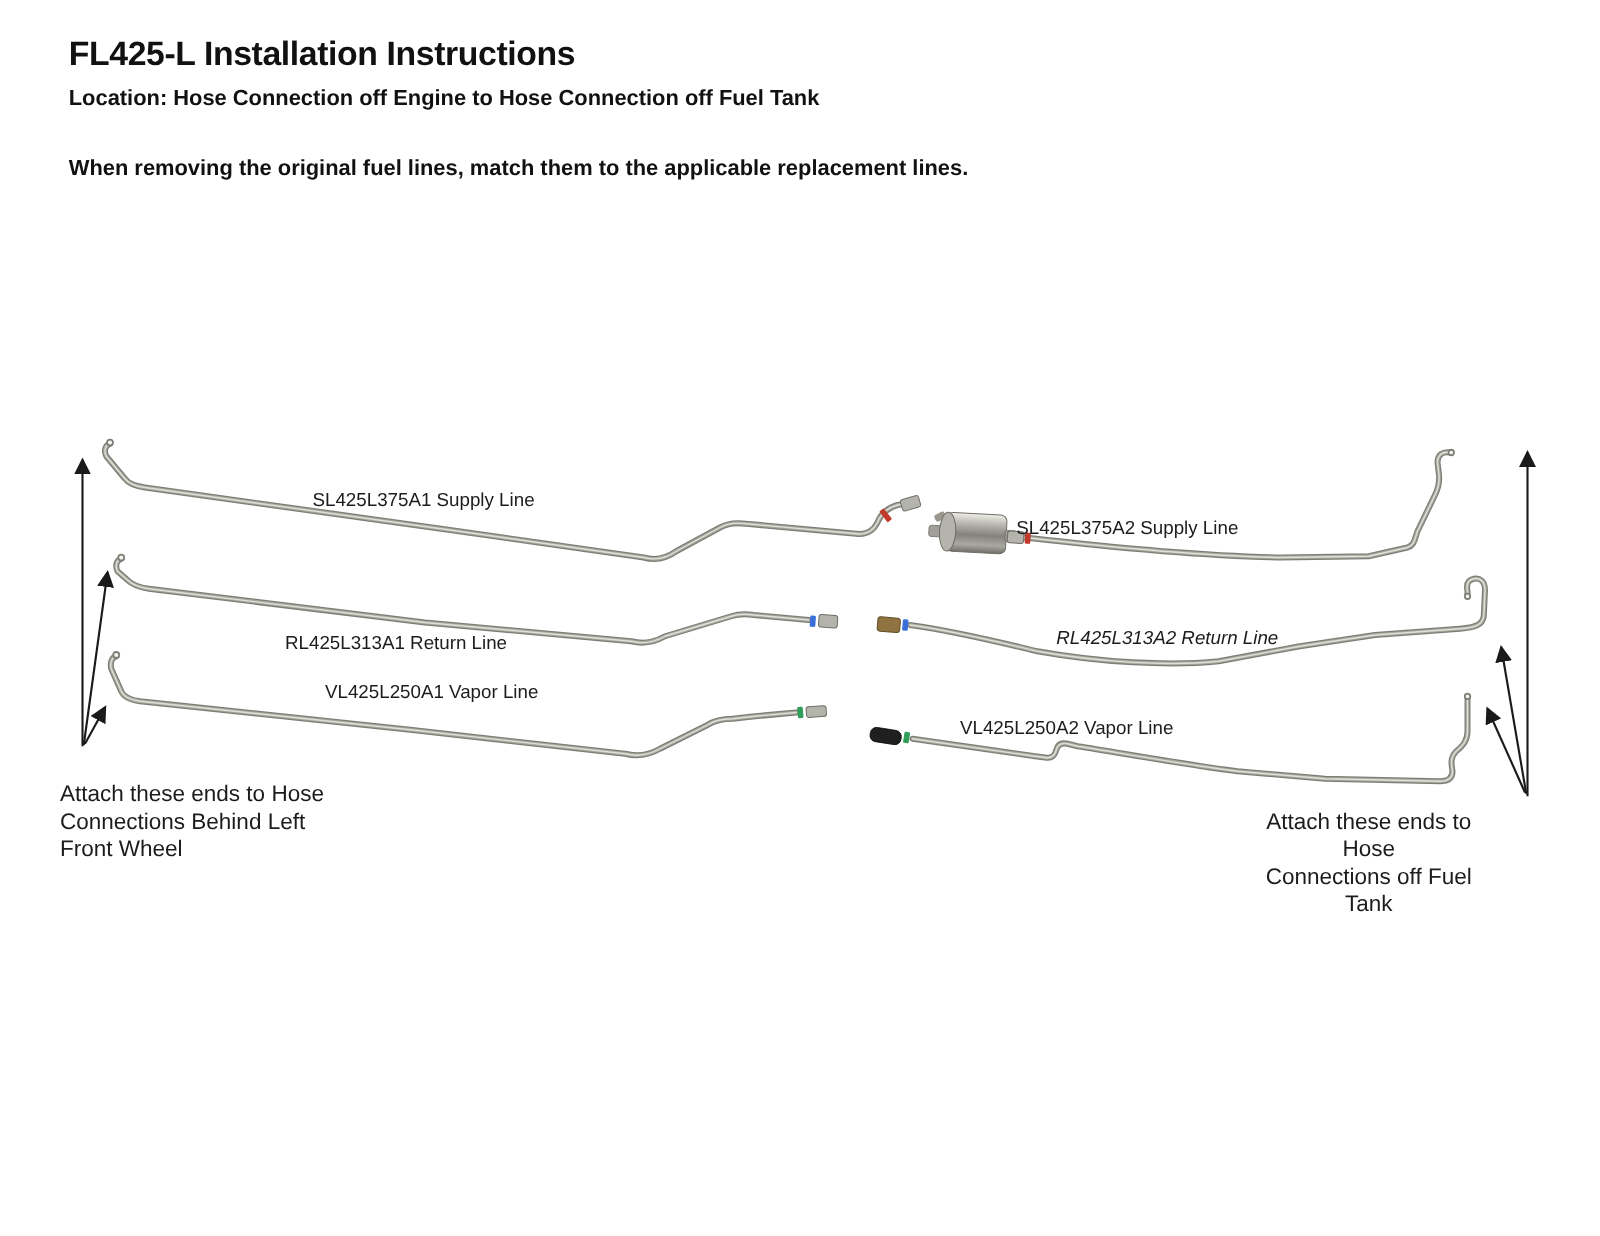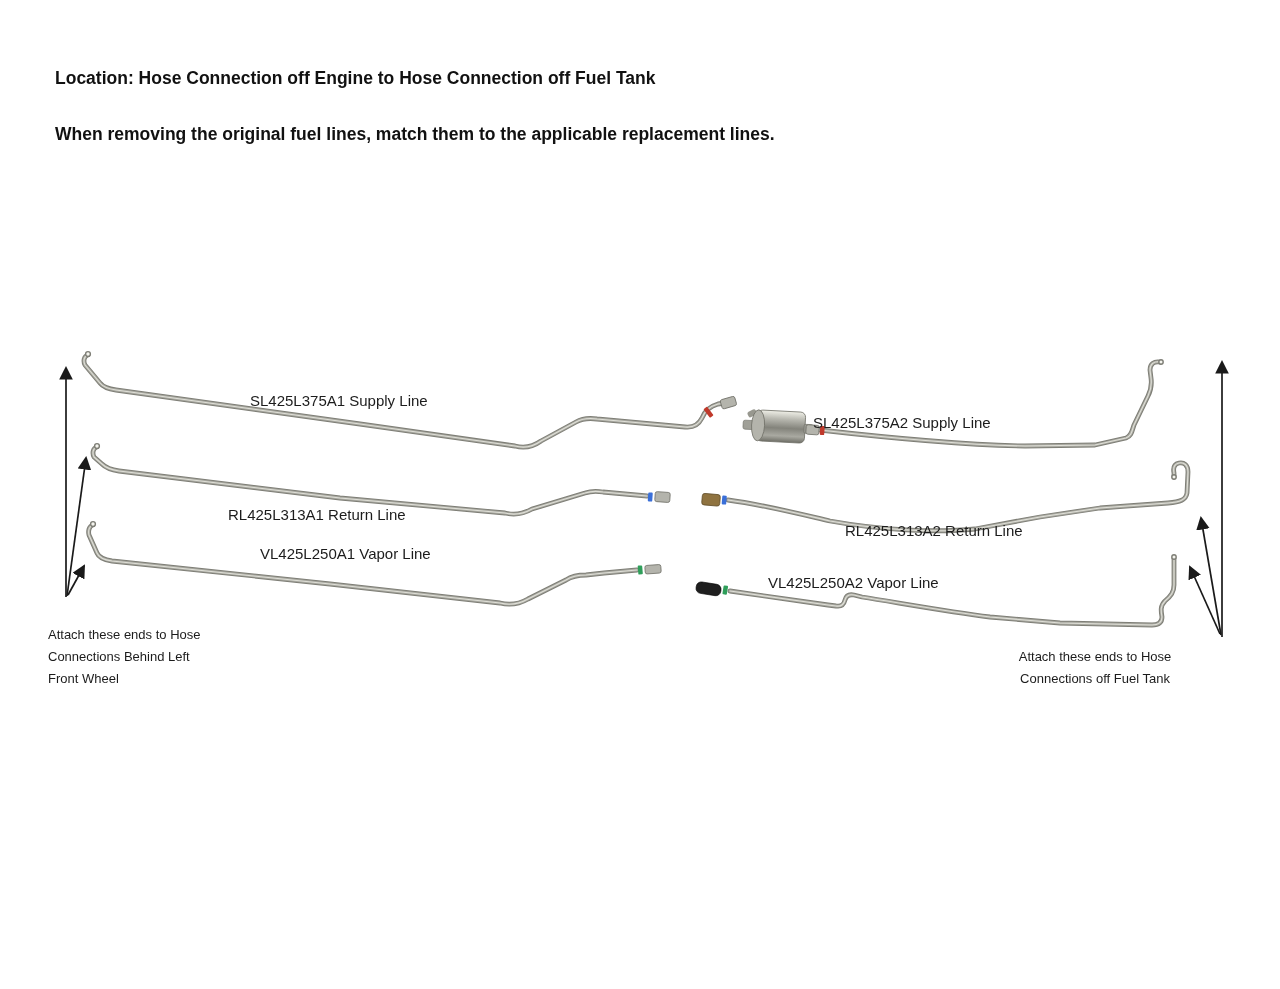--- a/index.html
+++ b/index.html
@@ -28,21 +28,21 @@
 
   .diagram { position: absolute; left: 0; top: 0; width: 1280px; height: 700px; }
   svg.scene { position: absolute; left: 0; top: 0; }
 
   .line-label {
     position: absolute;
     font-size: 15px; color: #1c1c1c; white-space: nowrap;
   }
   .callout {
     position: absolute;
-    font-size: 13px; color: #1c1c1c; line-height: 22px;
+    font-size: 18px; color: #1c1c1c; line-height: 22px;
   }
 
   .footnote {
     position: absolute; left: 80px; top: 860px;
     font-size: 16.5px; font-weight: bold; color: #111; line-height: 24px;
   }
 
   
   .t1 { fill: none; stroke: var(--tube-dark, #80807a); stroke-width: 4.8; stroke-linecap: round; stroke-linejoin: round; }
   .t2 { fill: none; stroke: var(--tube-mid, #a8a8a0); stroke-width: 2.8; stroke-linecap: round; stroke-linejoin: round; }
@@ -56,20 +56,21 @@
   .brass { fill: var(--brass, #8f7340); stroke: #5f4c28; stroke-width: 0.8; }
   .black-conn { fill: var(--black-connector, #1f1f1f); stroke: #000; stroke-width: 0.6; }
 
   .arrow { fill: none; stroke: var(--arrow, #1a1a1a); stroke-width: 1.7; }
 </style>
 </head>
 <body>
 
 <div class="page">
 
+  <div class="title">FL425-L Installation Instructions</div>
   <div class="location">Location: Hose Connection off Engine to Hose Connection off Fuel Tank</div>
   <div class="intro">When removing the original fuel lines, match them to the applicable replacement lines.</div>
 
   <div class="diagram">
 
     <svg class="scene" width="1280" height="989" viewBox="0 0 1280 989">
       <defs>
         <marker id="ah" viewBox="0 0 10 10" refX="8.5" refY="5" markerWidth="8" markerHeight="8" orient="auto-start-reverse">
           <path d="M0,0 L10,5 L0,10 z" fill="#1a1a1a"></path>
         </marker>
@@ -159,21 +160,21 @@
       <g>
         <path class="arrow" d="M 1222 637 L 1222 362" marker-end="url(#ah)"></path>
         <path class="arrow" d="M 1221 635 L 1201 518" marker-end="url(#ah)"></path>
         <path class="arrow" d="M 1220 634 L 1190 567" marker-end="url(#ah)"></path>
       </g>
     </svg>
 
     <div class="line-label" style="left:250px; top:392px;">SL425L375A1 Supply Line</div>
     <div class="line-label" style="left:813px; top:414px;">SL425L375A2 Supply Line</div>
     <div class="line-label" style="left:228px; top:465px;margin-top:41px;">RL425L313A1 Return Line</div>
-    <div class="line-label" style="left:845px; top:522px;">RL425L313A2 Return Line</div>
+    <div class="line-label" style="left:845px; top:502px;font-style:italic;">RL425L313A2 Return Line</div>
     <div class="line-label" style="left:260px; top:545px;">VL425L250A1 Vapor Line</div>
     <div class="line-label" style="left:768px; top:574px;">VL425L250A2 Vapor Line</div>
 
     <div class="callout" style="left:48px; top:624px;">
       <div>Attach these ends to Hose</div>
       <div>Connections Behind Left</div>
       <div>Front Wheel</div>
     </div>
     <div class="callout" style="left:995px; top:646px; width:200px; text-align:center;">
       <div>Attach these ends to Hose</div>

